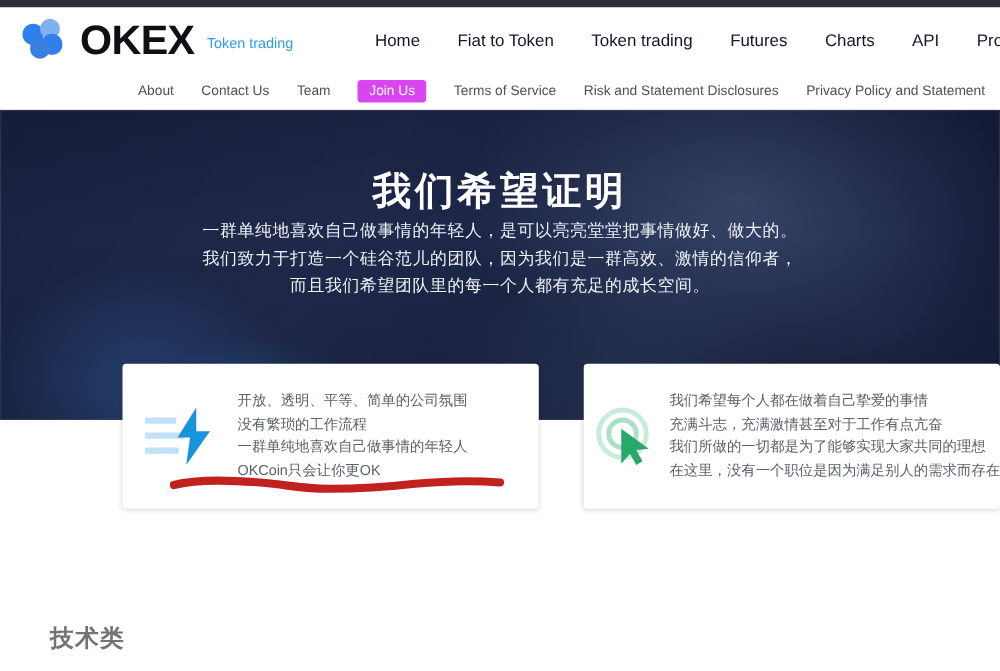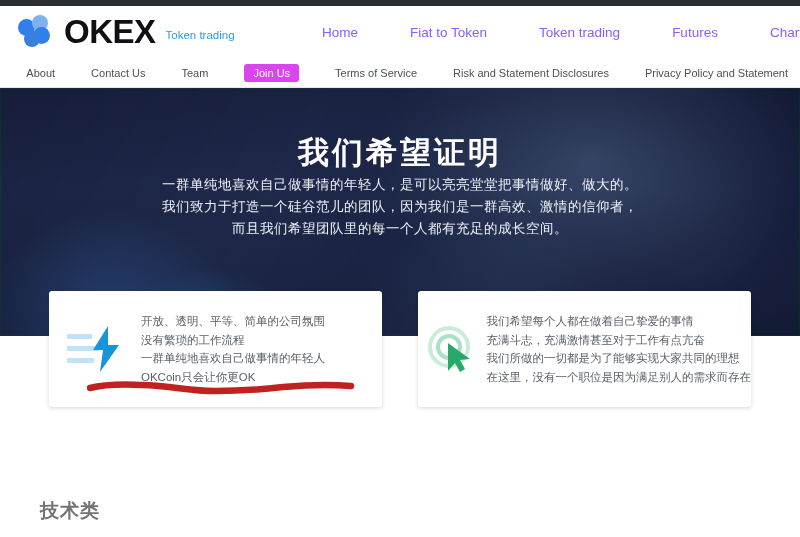--- a/index.html
+++ b/index.html
@@ -32,42 +32,42 @@
   }
   .logo-sub {
     font-size:11.5px; color:#2f9bea; margin-left:10px; margin-top:5px;
   }
 
   .mainnav {
     position:absolute; left:300px; top:0; height:52px;
     display:flex; align-items:center; gap:30px;
   }
   .mainnav a {
-    font-size:13.5px; color:#8b5cf6; text-decoration:none; white-space:nowrap;margin-left:22px;
+    font-size:13.5px; color:#0f172a; text-decoration:none; white-space:nowrap;
   }
 
   
   .subnav {
     height:30px; background:#ffffff;
     display:flex; align-items:center; justify-content:flex-end;
-    padding-right:12px; gap:36px;
+    padding-right:12px; gap:22px;
     border-bottom:1px solid #e8e8e8;
   }
   .subnav a {
     font-size:11px; color:#4a5157; text-decoration:none; white-space:nowrap;
   }
   .subnav a.pill {
     background:#d946ef; color:#fff; padding:3px 9px; border-radius:3px;
     font-size:11px;
   }
 
   
   .hero {
     position:relative; height:248px; overflow:hidden;
-    background:#14532d;
+    background:#737373;
   }
   .hero .bgimg {
     position:absolute; inset:0;
     background:
       radial-gradient(ellipse 180px 150px at 14% 92%, rgba(58,110,190,.55), rgba(58,110,190,0) 70%),
       radial-gradient(ellipse 120px 90px at 26% 98%, rgba(40,140,210,.45), rgba(40,140,210,0) 70%),
       radial-gradient(ellipse 300px 230px at 74% 28%, rgba(92,110,148,.55), rgba(92,110,148,0) 72%),
       radial-gradient(ellipse 240px 120px at 88% 74%, rgba(30,40,72,.9), rgba(30,40,72,0) 75%),
       radial-gradient(ellipse 210px 160px at 62% 96%, rgba(70,90,130,.45), rgba(70,90,130,0) 72%),
       linear-gradient(120deg,#1b2444 0%, #222c4f 35%, #1b2546 62%, #141c38 100%);
@@ -82,21 +82,21 @@
     color:#ffffff; font-size:31px; font-weight:bold; letter-spacing:3px;
   }
   .hero p {
     color:#eef2f8; font-size:13.5px; line-height:22px; 
     letter-spacing:.5px;
   }
 
   
   .cards {
     position:absolute; left:0; right:0; top:291px; height:140px; z-index:6;
-    display:flex; justify-content:center; gap:36px;
+    display:flex; justify-content:flex-end; gap:36px;
   }
   .card {
     width:333px; height:116px; background:#ffffff; border-radius:3px;
     box-shadow:0 1px 4px rgba(20,30,60,.18);
     display:flex; align-items:center; position:relative;
   }
   .card-icon { width:92px; display:flex; justify-content:center; align-items:center; }
   .card-text { font-size:11.5px; color:#5a6168; line-height:18.5px; }
   .card-text div { white-space:nowrap; }
 

